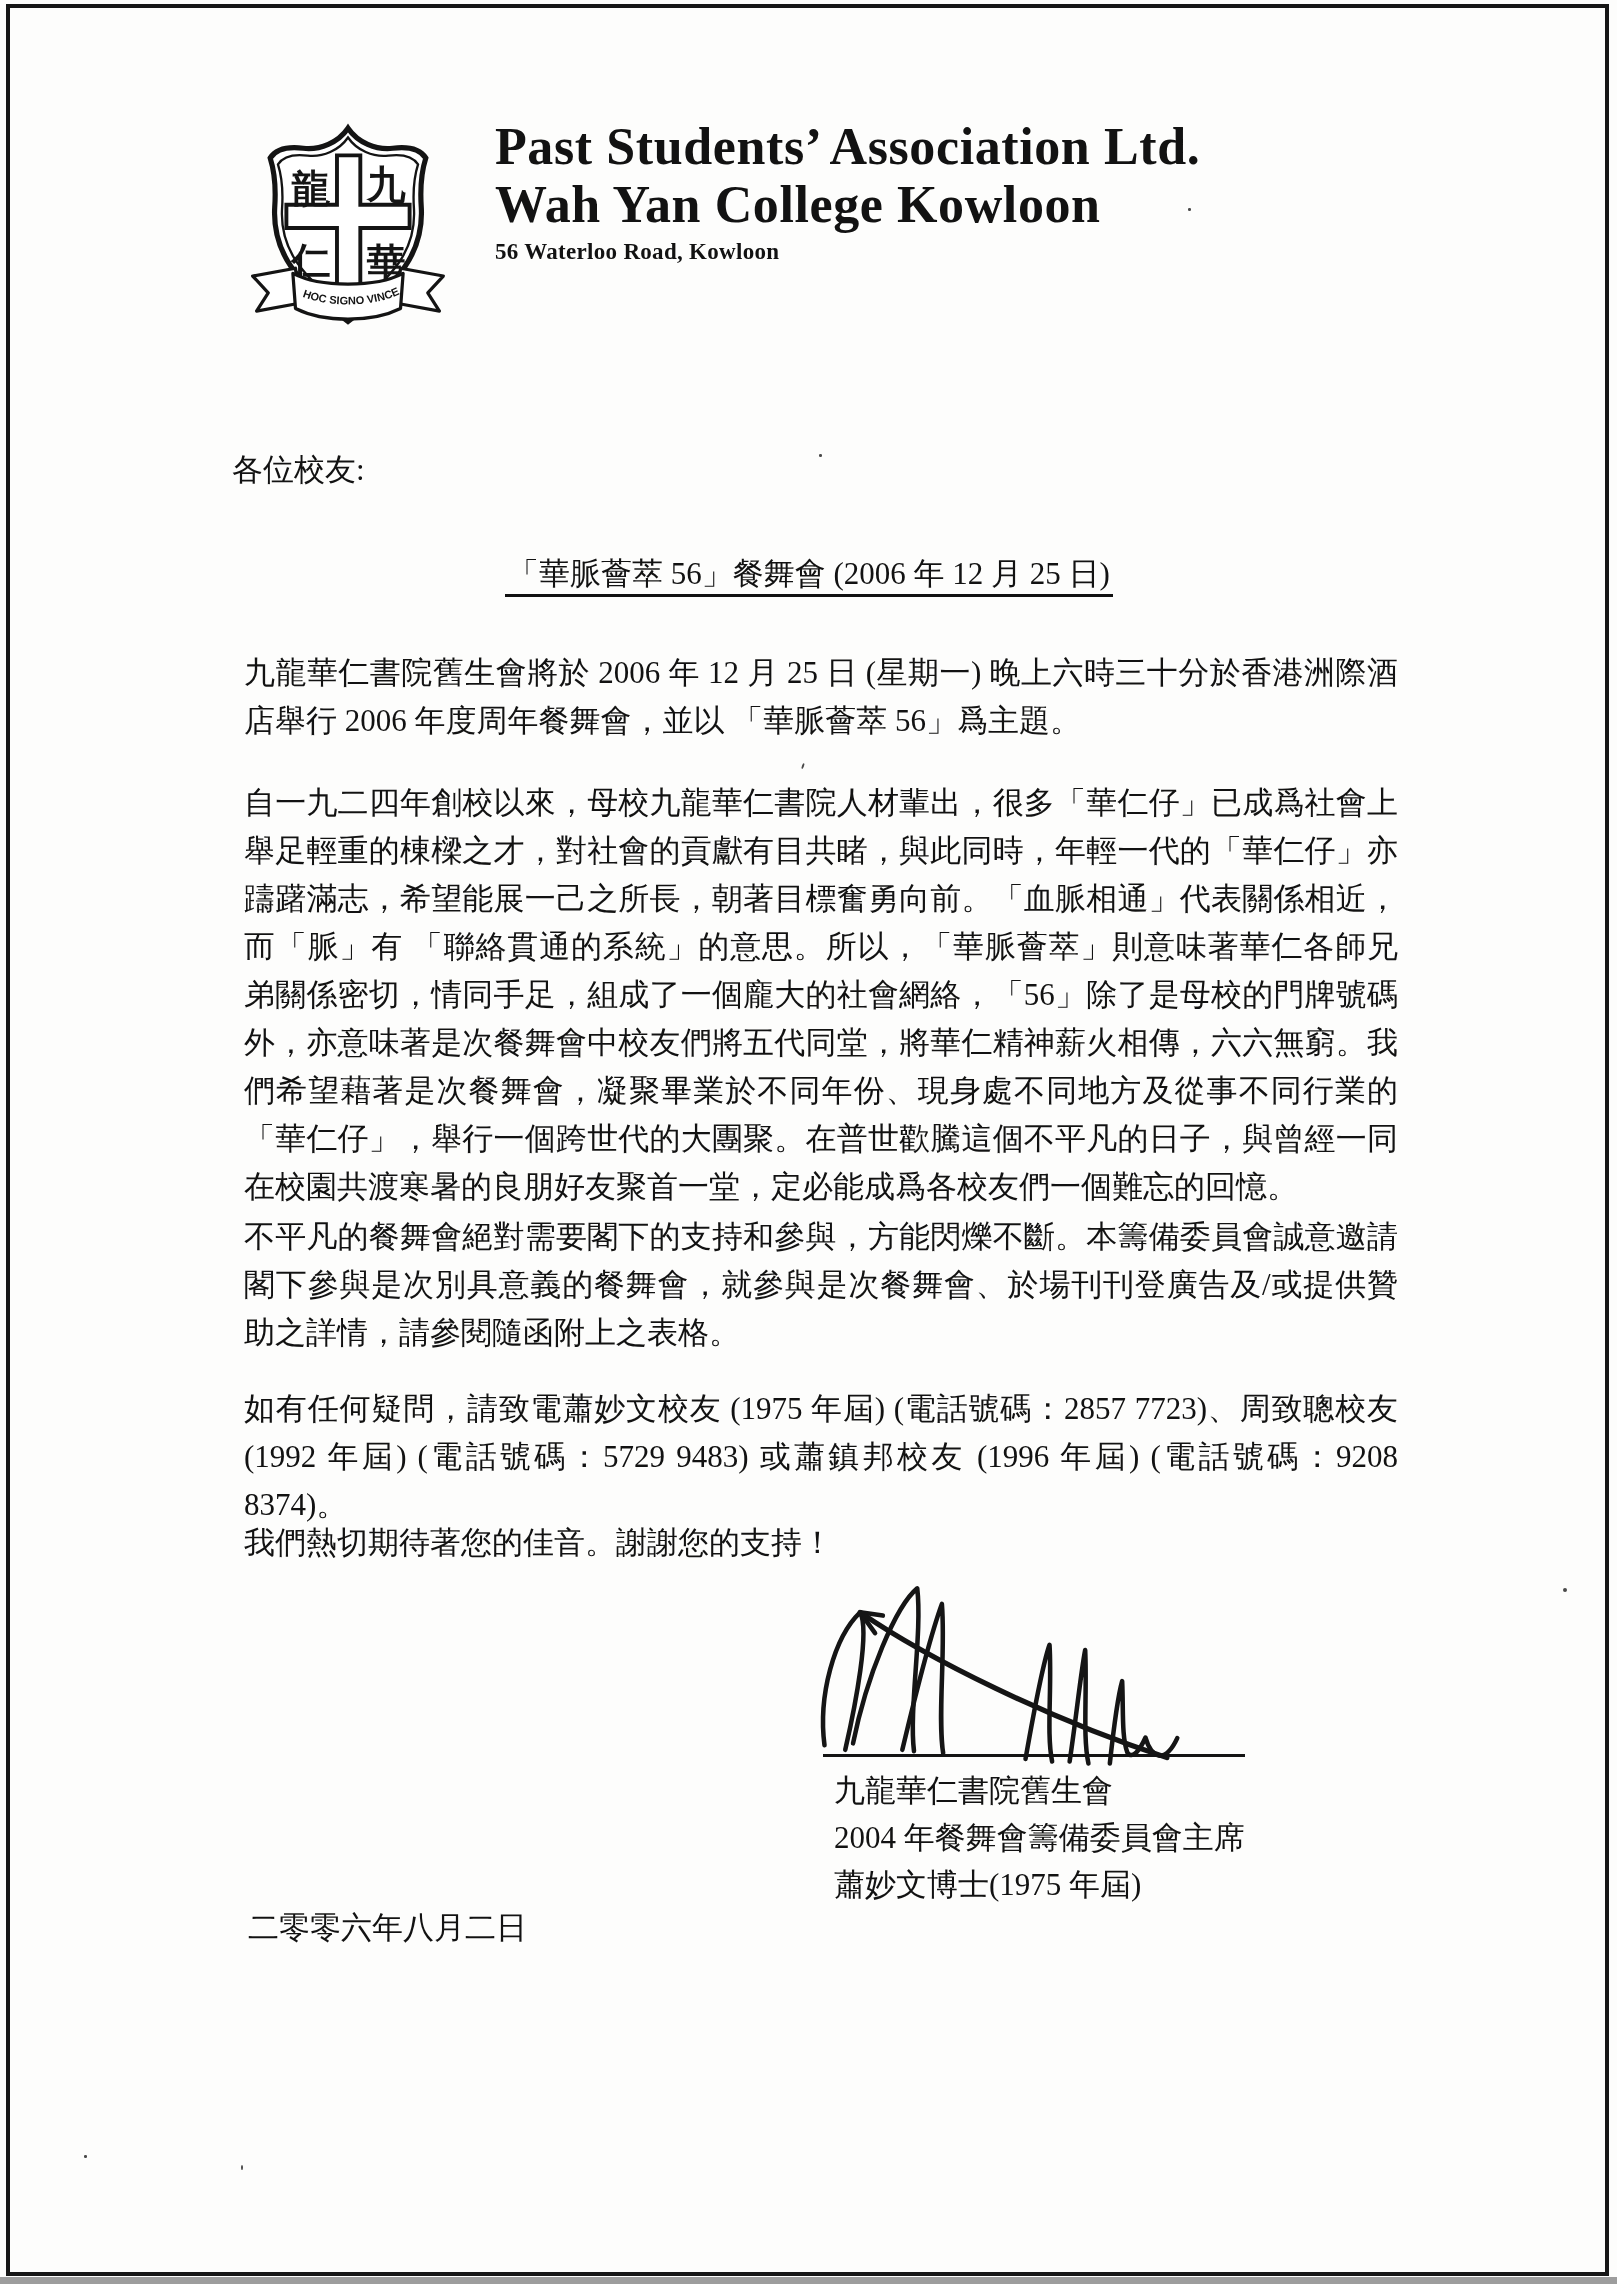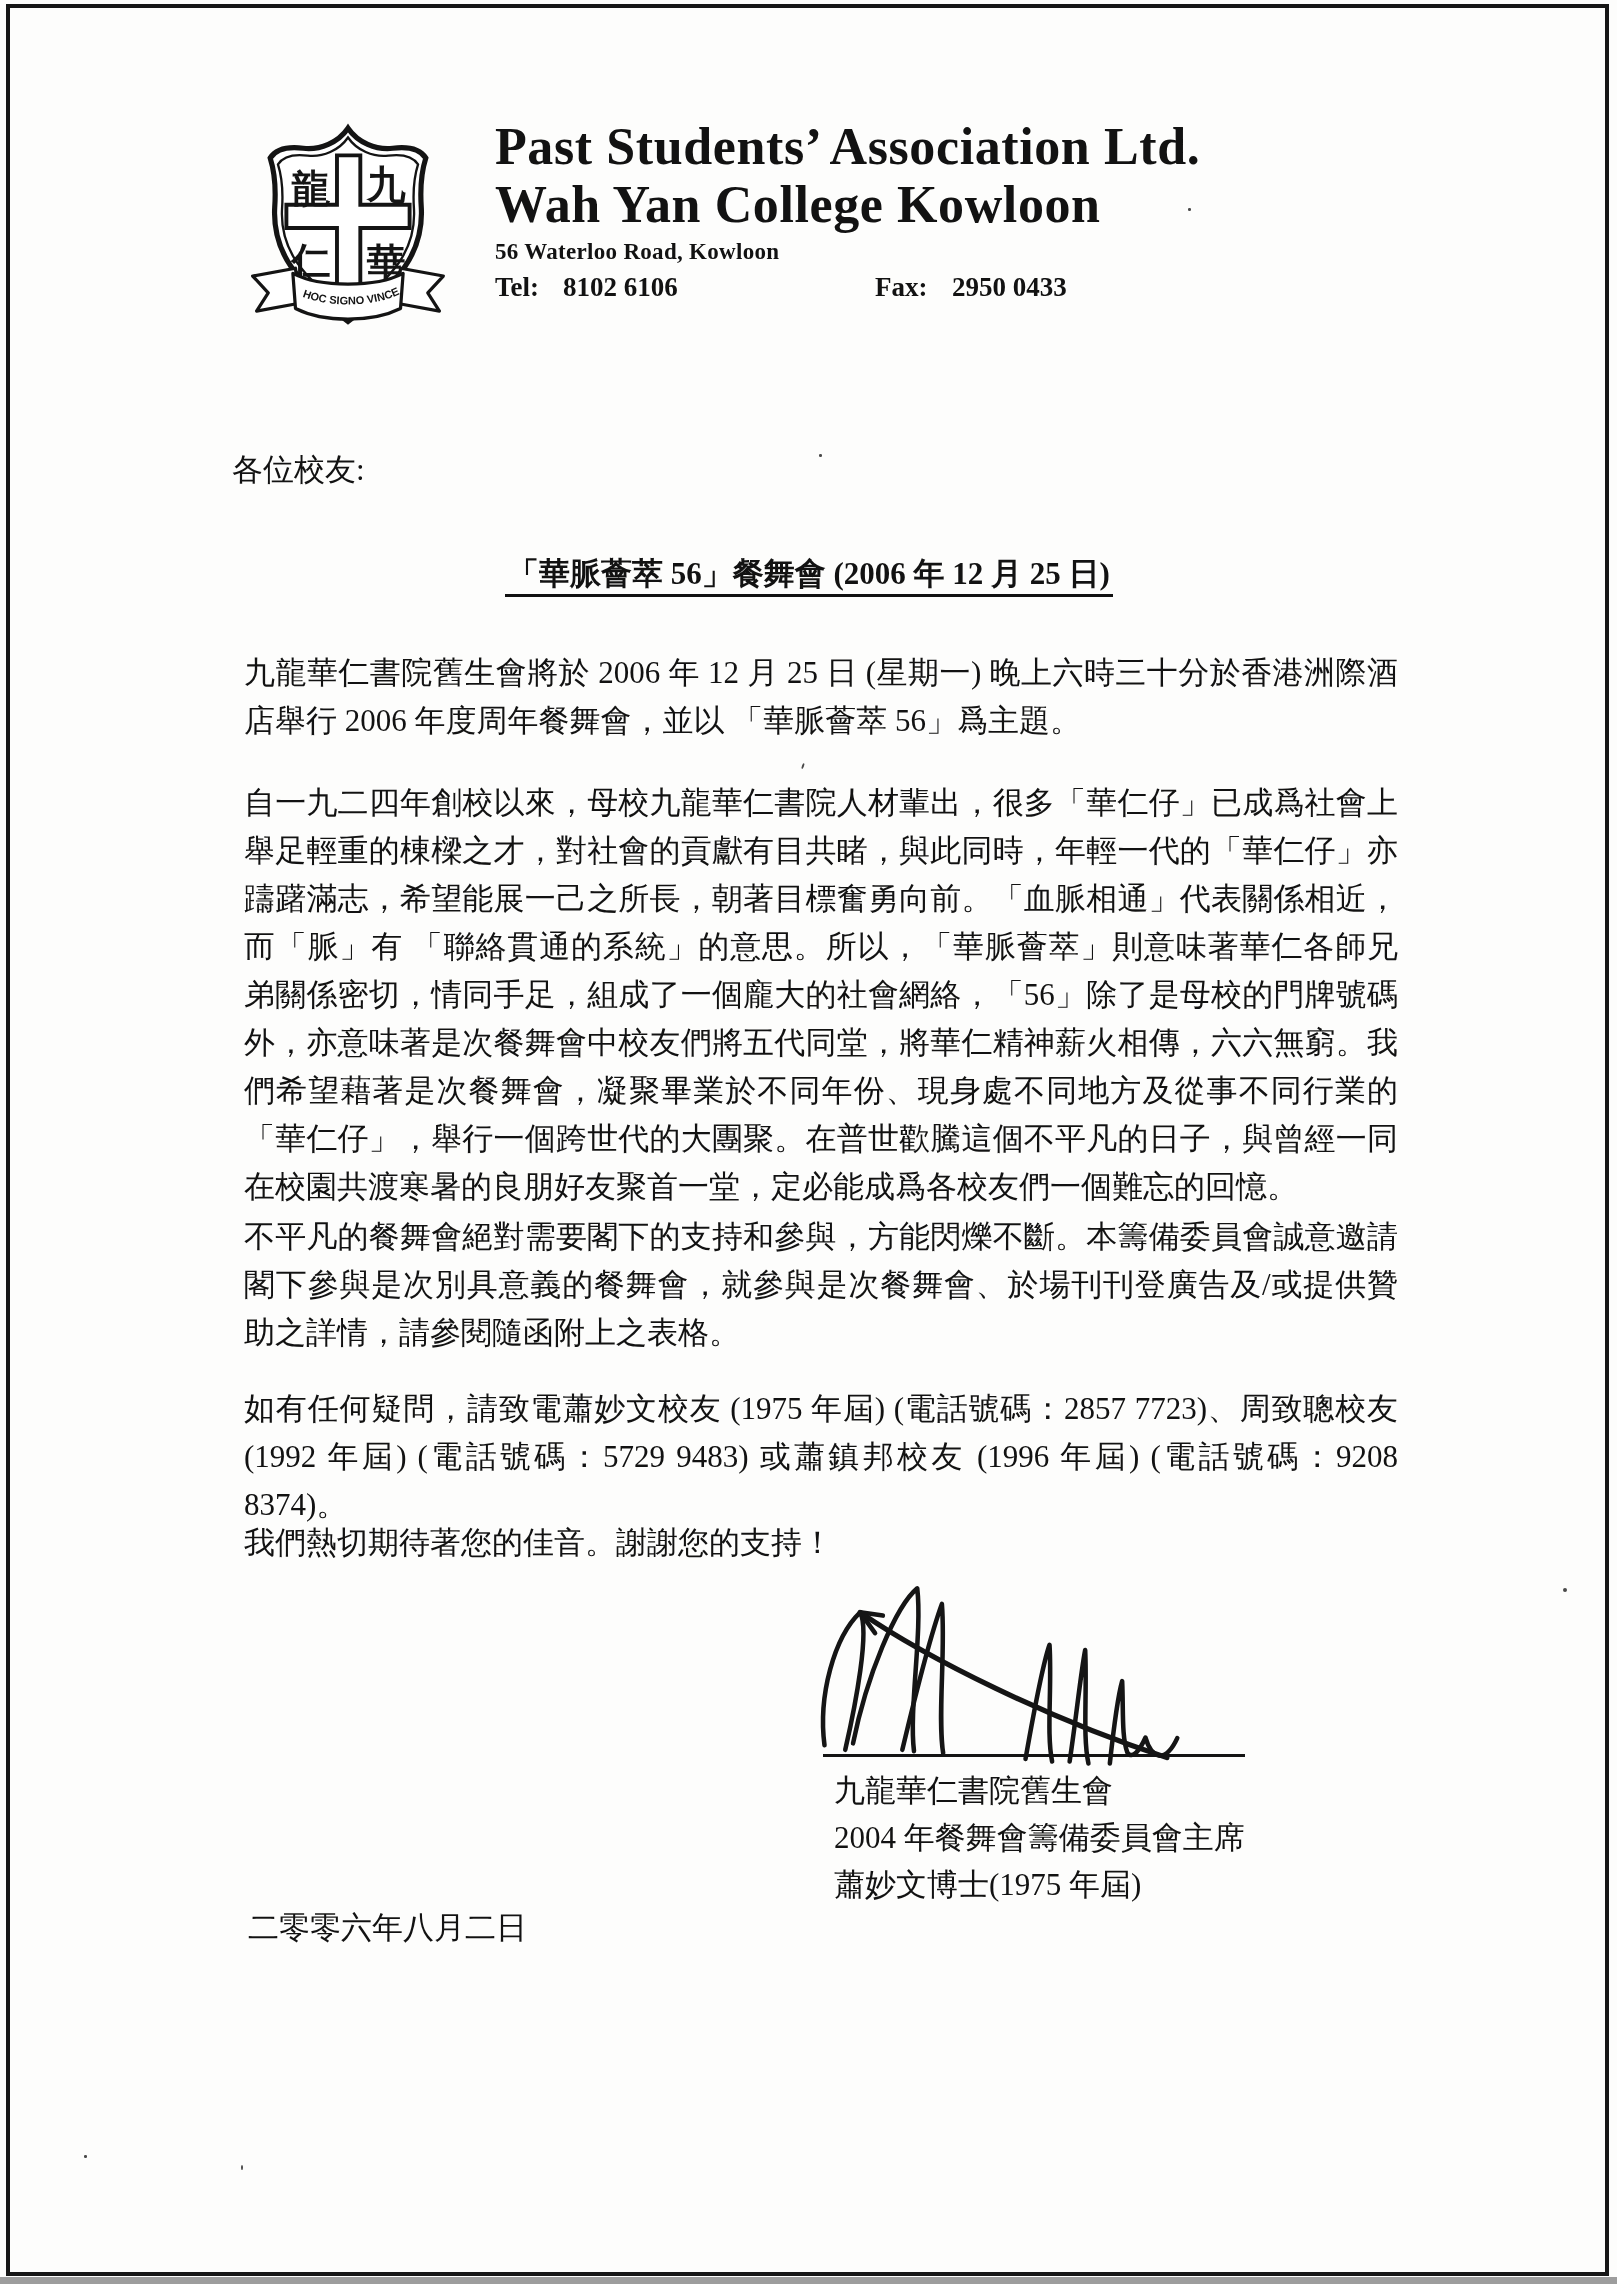--- a/index.html
+++ b/index.html
@@ -28,21 +28,21 @@
   .telrow .tl{position:absolute;left:0;}
   .telrow .tv{position:absolute;left:68px;}
   .telrow .fl{position:absolute;left:380px;}
   .telrow .fv{position:absolute;left:457px;}
   
   .txt{
     position:absolute;left:232px;width:1154px;
     font-size:31px;line-height:48px;
   }
   .salutation{top:446px;}
-  .subject{top:550px;text-align:center;font-weight:bold;}
+  .subject{top:550px;text-align:center;font-weight:normal;}
   .subject span{border-bottom:3.2px solid #111;padding:0 2.6px 3.2px 2.6px;}
   .para{margin:12px;text-align:justify;text-justify:inter-ideograph;}
   .p1{top:637px;}
   .p2{top:767px;}
   .p3{top:1201px;}
   .p4{top:1373px;}
   .p5{top:1507px;}
   
   .sig-svg{position:absolute;left:805px;top:1554px;}
   .sig-line{position:absolute;left:823px;top:1754px;width:422px;height:2.6px;background:#141414;}
@@ -82,26 +82,20 @@
     <path id="mottoArc" d="M86,270 C128,291 202,291 244,270" fill="none" stroke="none"></path>
     <text font-family="'Liberation Sans','DejaVu Sans',sans-serif" font-weight="bold" font-size="17" fill="#141414" text-anchor="middle">
       <textPath href="#mottoArc" startOffset="50%">IN HOC SIGNO VINCES</textPath>
     </text>
   </svg>
 
   <header class="head">
     <div class="org-line">Past Students’ Association Ltd.</div>
     <div class="org-line">Wah Yan College Kowloon</div>
     <div class="addr">56 Waterloo Road, Kowloon</div>
-    <div class="telrow">
-      <span class="tl">Tel:</span>
-      <span class="tv">8102 6106</span>
-      <span class="fl">Fax:</span>
-      <span class="fv">2950 0433</span>
-    </div>
   </header>
 
   <main>
     <div class="txt salutation">各位校友:</div>
 
     <div class="txt subject">
       <span>「華脈薈萃 56」餐舞會 (2006 年 12 月 25 日)</span>
     </div>
 
     <p class="txt para p1">九龍華仁書院舊生會將於 2006 年 12 月 25 日 (星期一) 晚上六時三十分於香港洲際酒店舉行 2006 年度周年餐舞會，並以 「華脈薈萃 56」爲主題。</p>

